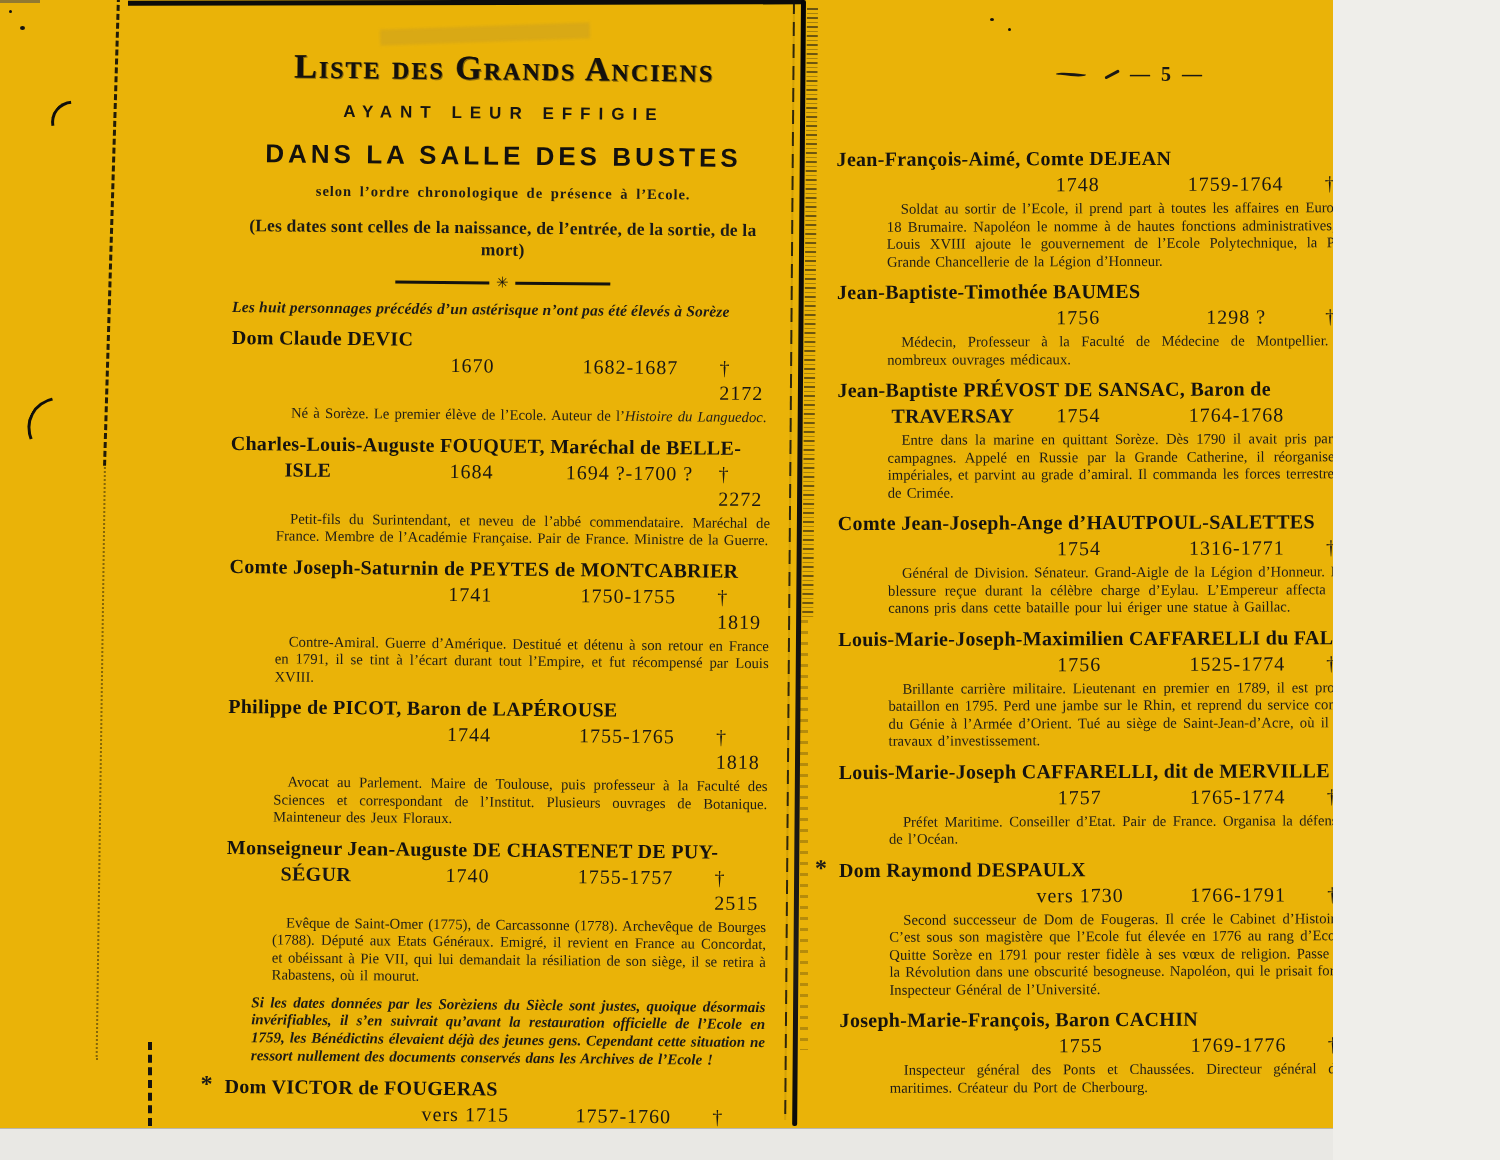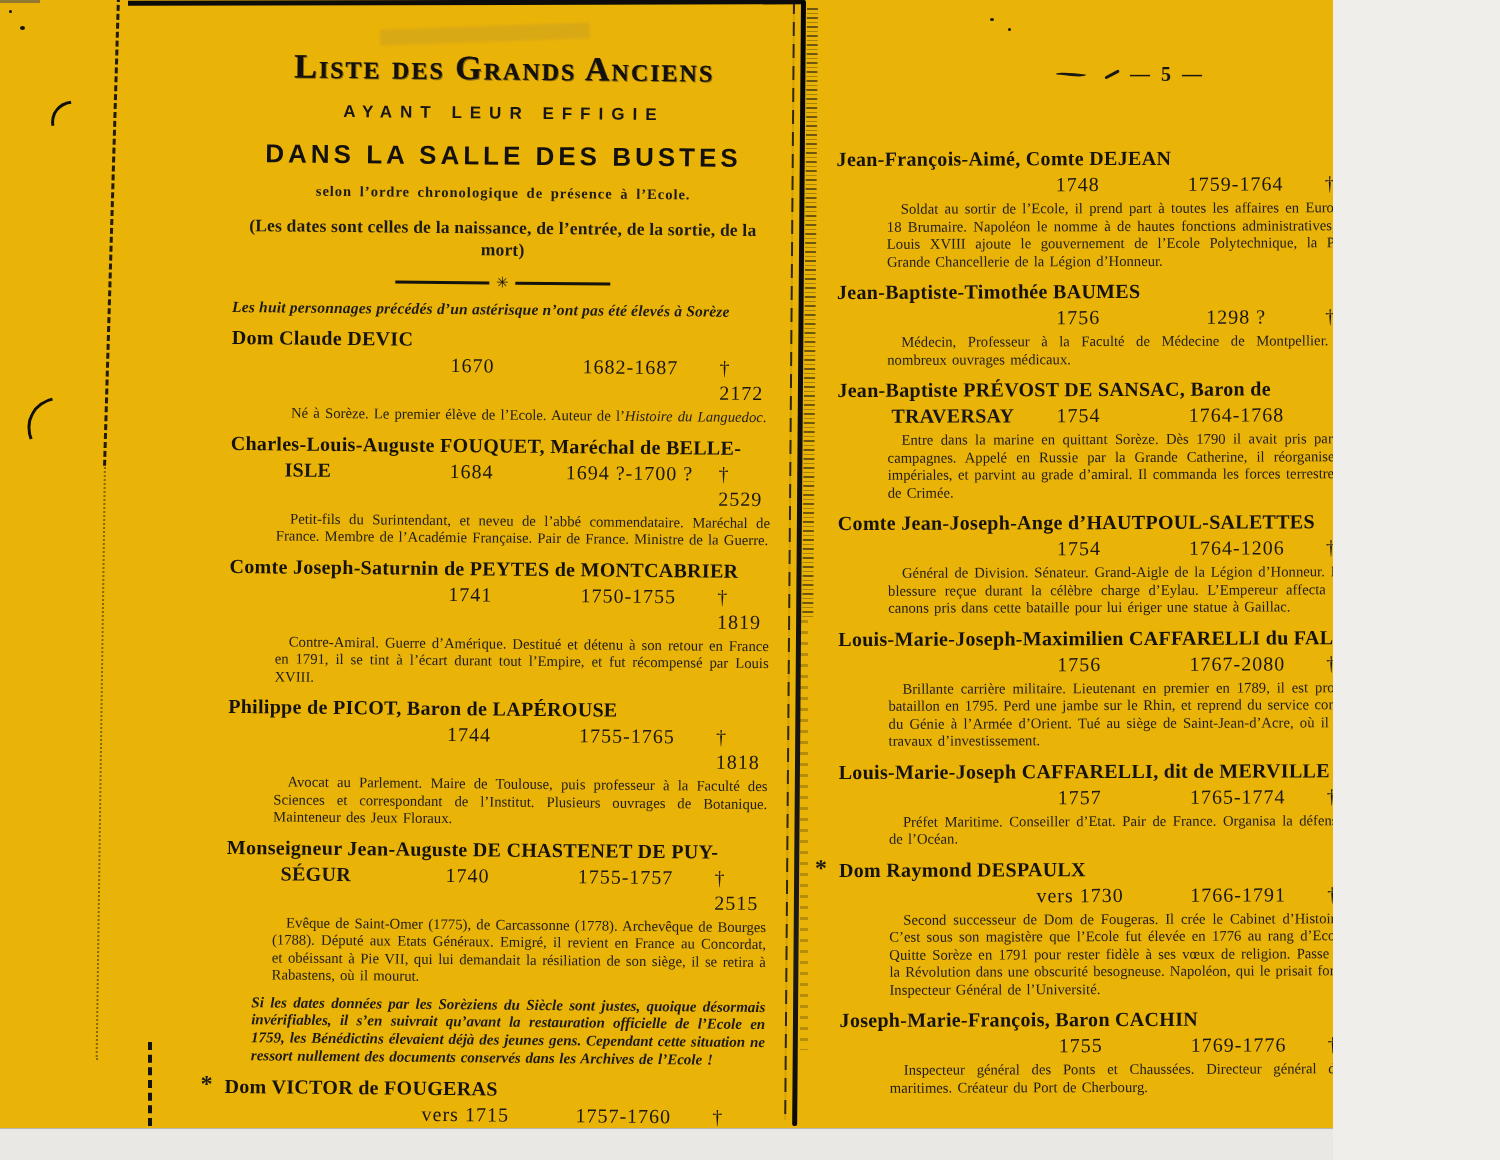--- a/index.html
+++ b/index.html
@@ -134,21 +134,21 @@
   </section>
           <section class="entry">
     <div class="head">
       
       <span class="name">Charles-Louis-Auguste FOUQUET, Maréchal de BELLE-</span>
     </div>
     <div class="dates">
       <span class="name2">ISLE</span>
       <span class="birth">1684</span>
       <span class="period">1694 ?-1700 ?</span>
-      <span class="death">† 2529</span>
+      <span class="death">† 2272</span>
     </div>
     <p class="body">Petit-fils du Surintendant, et neveu de l’abbé commendataire. Maréchal de France. Membre de l’Académie Française. Pair de France. Ministre de la Guerre.</p>
   </section>
           <section class="entry">
     <div class="head">
       
       <span class="name">Comte Joseph-Saturnin de PEYTES de MONTCABRIER</span>
     </div>
     <div class="dates">
       <span class="name2 empty"></span>
@@ -250,34 +250,34 @@
     <p class="body">Entre dans la marine en quittant Sorèze. Dès 1790 il avait pris part à dix-sept campagnes. Appelé en Russie par la Grande Catherine, il réorganise les flottes impériales, et parvint au grade d’amiral. Il commanda les forces terrestres et navales de Crimée.</p>
   </section>
           <section class="entry">
     <div class="head">
       
       <span class="name">Comte Jean-Joseph-Ange d’HAUTPOUL-SALETTES</span>
     </div>
     <div class="dates">
       <span class="name2 empty"></span>
       <span class="birth">1754</span>
-      <span class="period">1764-1206</span>
+      <span class="period">1316-1771</span>
       <span class="death">† 1807</span>
     </div>
     <p class="body">Général de Division. Sénateur. Grand-Aigle de la Légion d’Honneur. Meurt d’une blessure reçue durant la célèbre charge d’Eylau. L’Empereur affecta vingt-quatre canons pris dans cette bataille pour lui ériger une statue à Gaillac.</p>
   </section>
           <section class="entry">
     <div class="head">
       
       <span class="name">Louis-Marie-Joseph-Maximilien CAFFARELLI du FALGA</span>
     </div>
     <div class="dates">
       <span class="name2 empty"></span>
       <span class="birth">1756</span>
-      <span class="period">1767-2080</span>
+      <span class="period">1525-1774</span>
       <span class="death">† 1799</span>
     </div>
     <p class="body">Brillante carrière militaire. Lieutenant en premier en 1789, il est promu chef de bataillon en 1795. Perd une jambe sur le Rhin, et reprend du service comme général du Génie à l’Armée d’Orient. Tué au siège de Saint-Jean-d’Acre, où il dirigeait les travaux d’investissement.</p>
   </section>
           <section class="entry">
     <div class="head">
       
       <span class="name">Louis-Marie-Joseph CAFFARELLI, dit de MERVILLE</span>
     </div>
     <div class="dates">

